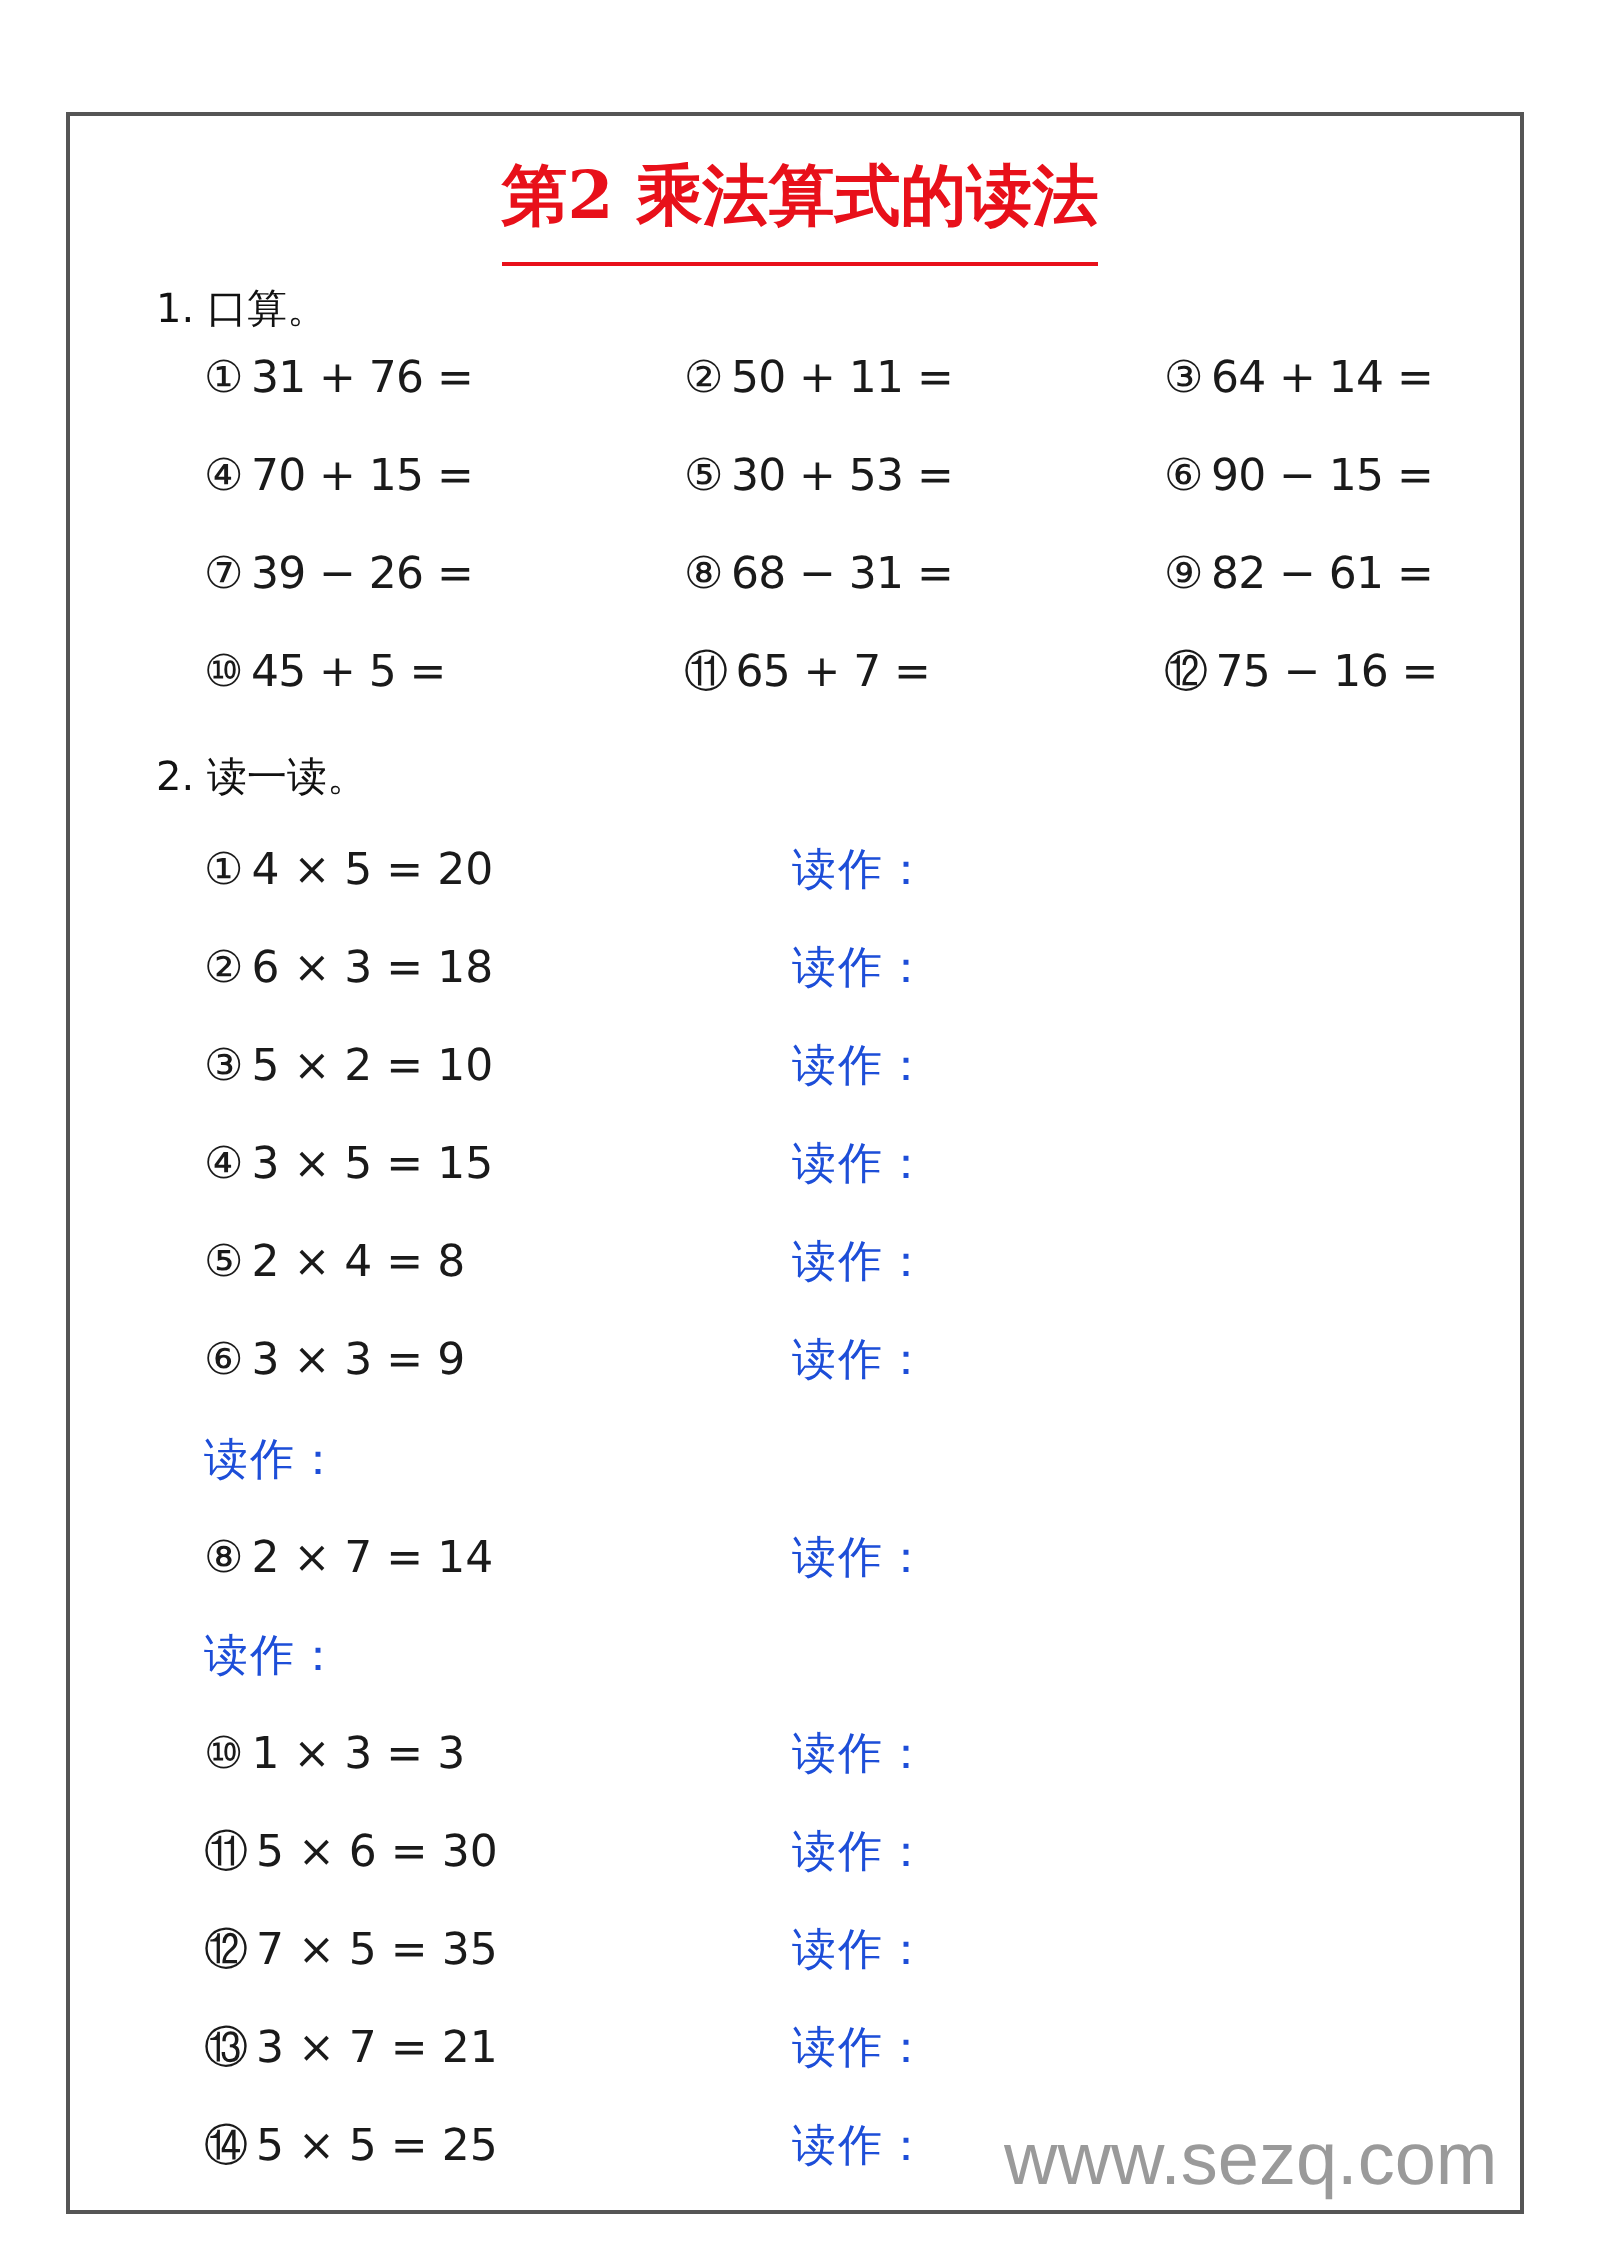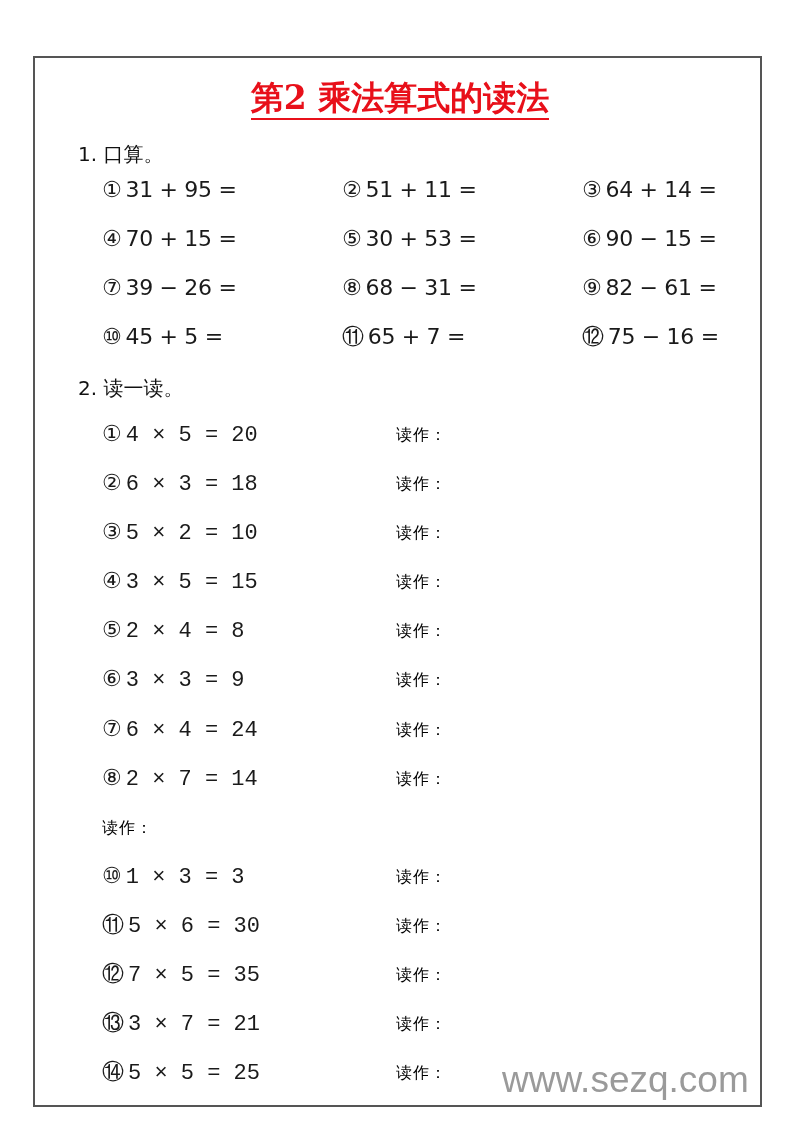--- a/index.html
+++ b/index.html
@@ -32,21 +32,21 @@
       text-align: center;
       font-family: "DejaVu Serif", "Liberation Serif", serif;
       font-weight: bold;
       font-size: 33px;
       line-height: 44px;
       color: #e8101a;
     }
     .title span {
       display: inline-block;
       border-bottom: 2.5px solid #e8101a;
-      padding-bottom: 0;
+      padding-bottom: 13px;
       line-height: 40px;
     }
     .section-heading {
       position: absolute;
       left: 78px;
       font-size: 20px;
       line-height: 28px;
       color: #111111;
     }
     .oral-grid {
@@ -75,32 +75,31 @@
     .read-list {
       position: absolute;
       left: 102px;
       top: 418px;
       width: 600px;
     }
     .read-row {
       height: 49.1px;
       display: flex;
       align-items: flex-start;
-      font-family: Liberation Mono, monospace;
     }
     .read-eq {
       width: 294px;
       font-size: 22px;
       line-height: 36px;
       white-space: nowrap;
     }
     .read-label {
-      font-size: 16px;
+      font-size: 22px;
       line-height: 36px;
-      color: #000000;
+      color: #1d4ed8;
       letter-spacing: 1px;
     }
     .read-answer {
       display: inline-block;
       width: 200px;
       height: 30px;
     }
     .watermark {
       position: absolute;
       left: 502px;
@@ -118,22 +117,22 @@
 <div class="frame"></div>
 
 <div class="title">
   <span>第2  乘法算式的读法</span>
 </div>
 
 <div class="section-heading" style="top:140px;">1. 口算。</div>
 
 <div class="oral-grid">
   <div class="oral-row">
-    <div class="oral-item"><span class="circ">①</span><span>31 + 95 =</span></div>
-    <div class="oral-item"><span class="circ">②</span><span>51 + 11 =</span></div>
+    <div class="oral-item"><span class="circ">①</span><span>31 + 76 =</span></div>
+    <div class="oral-item"><span class="circ">②</span><span>50 + 11 =</span></div>
     <div class="oral-item"><span class="circ">③</span><span>64 + 14 =</span></div>
   </div>
   <div class="oral-row">
     <div class="oral-item"><span class="circ">④</span><span>70 + 15 =</span></div>
     <div class="oral-item"><span class="circ">⑤</span><span>30 + 53 =</span></div>
     <div class="oral-item"><span class="circ">⑥</span><span>90 − 15 =</span></div>
   </div>
   <div class="oral-row">
     <div class="oral-item"><span class="circ">⑦</span><span>39 − 26 =</span></div>
     <div class="oral-item"><span class="circ">⑧</span><span>68 − 31 =</span></div>
@@ -173,21 +172,20 @@
     <div class="read-eq"><span class="circ">⑤</span><span>2 × 4 = 8</span></div>
     <span class="read-label">读作：</span>
     <span class="read-answer"></span>
   </div>
   <div class="read-row">
     <div class="read-eq"><span class="circ">⑥</span><span>3 × 3 = 9</span></div>
     <span class="read-label">读作：</span>
     <span class="read-answer"></span>
   </div>
   <div class="read-row">
-    <div class="read-eq"><span class="circ">⑦</span><span>6 × 4 = 24</span></div>
     <span class="read-label">读作：</span>
     <span class="read-answer"></span>
   </div>
   <div class="read-row">
     <div class="read-eq"><span class="circ">⑧</span><span>2 × 7 = 14</span></div>
     <span class="read-label">读作：</span>
     <span class="read-answer"></span>
   </div>
   <div class="read-row">
     <span class="read-label">读作：</span>

